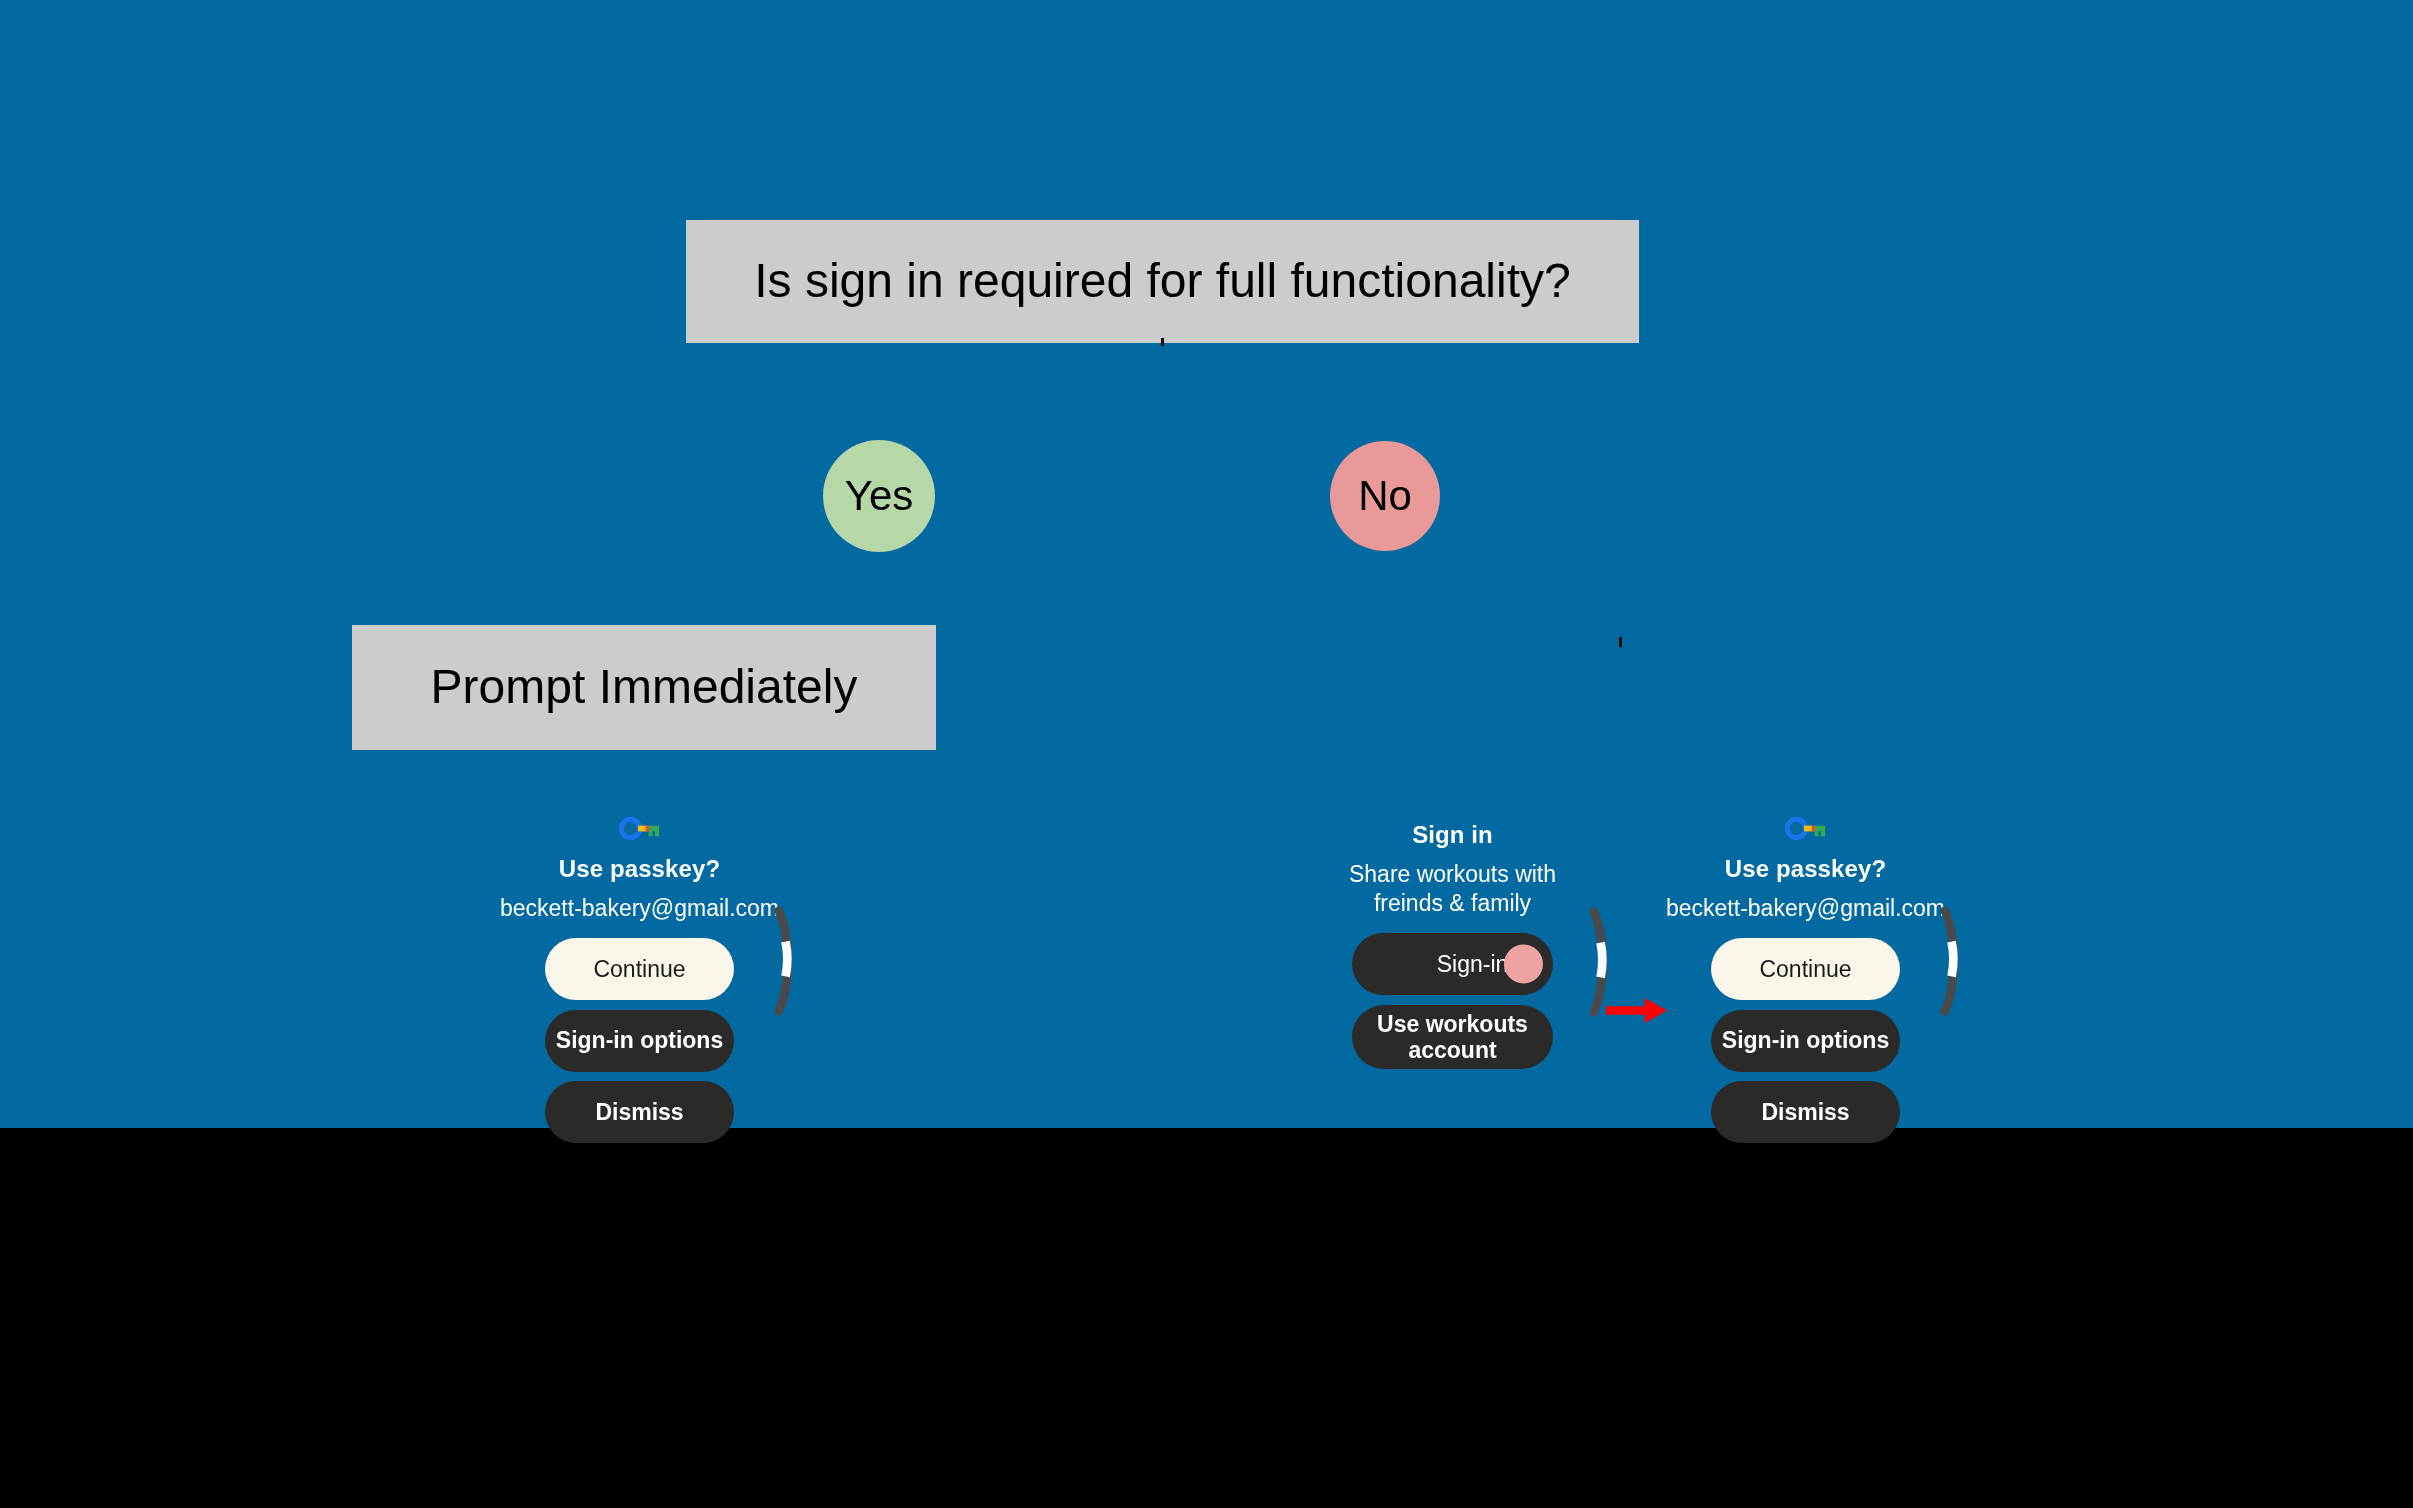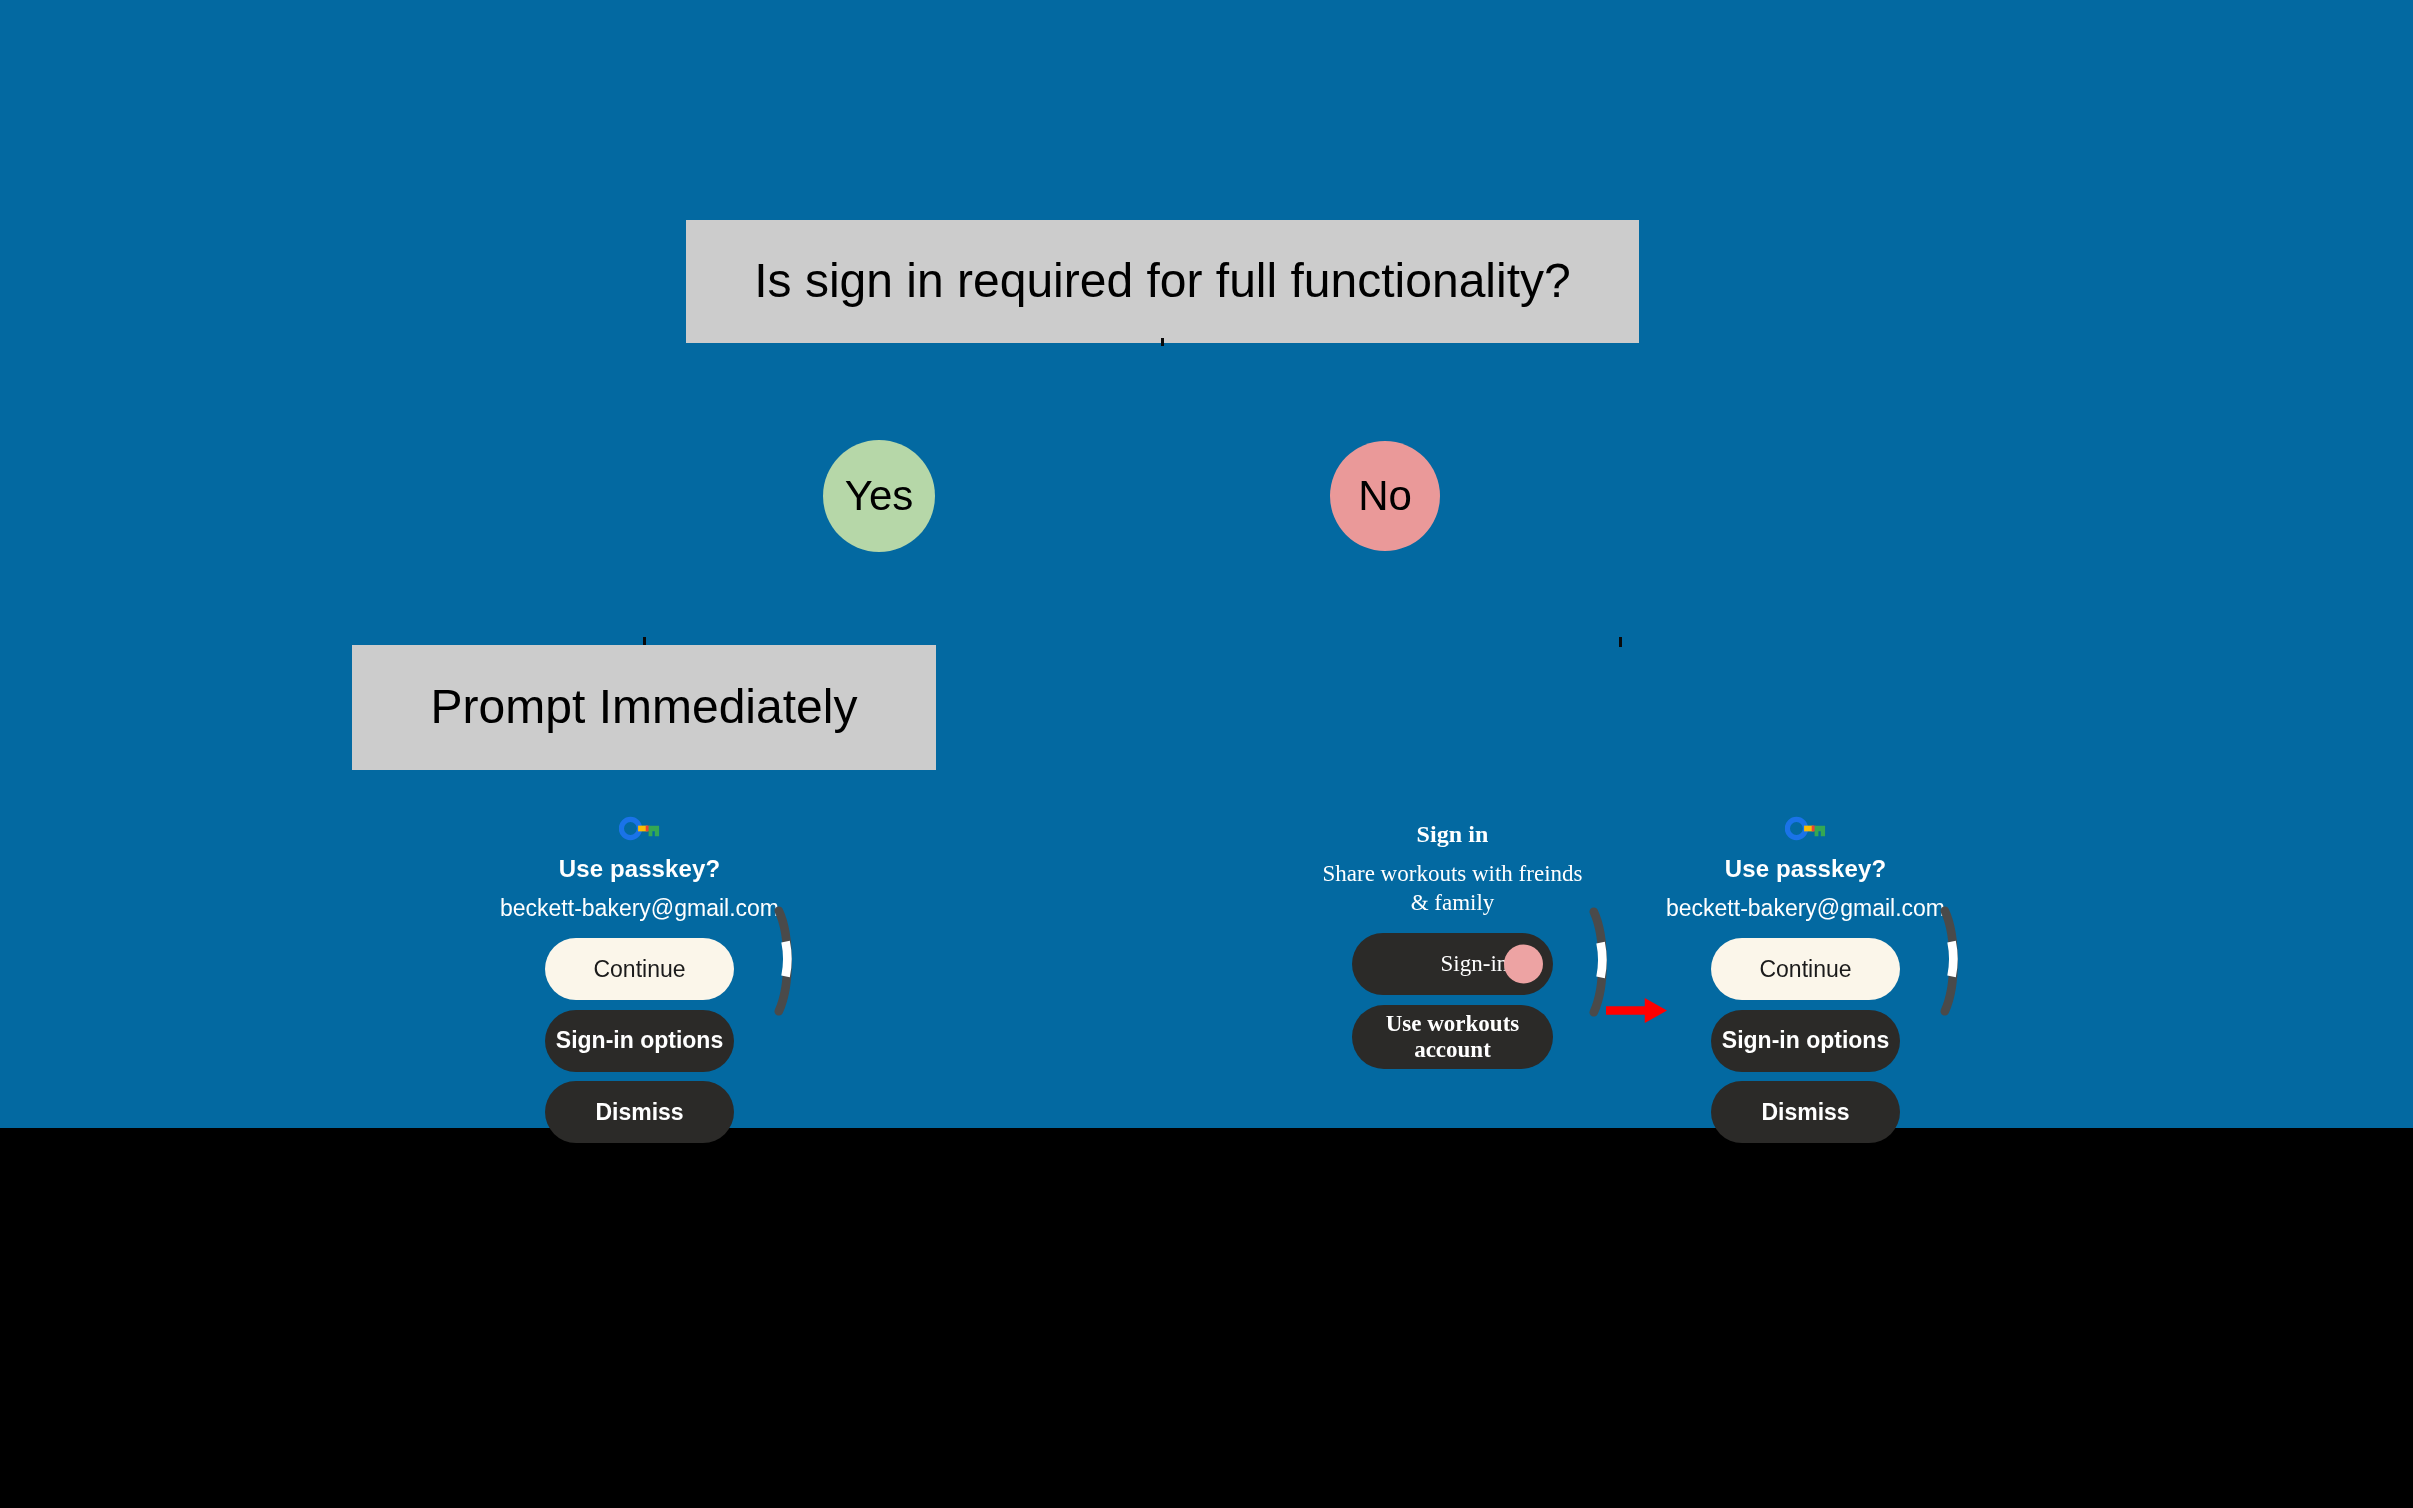--- a/index.html
+++ b/index.html
@@ -8,21 +8,21 @@
   .stage{position:absolute;left:0;top:0;width:2414px;height:1128px;background:#0369a1;}
 
   
   .flow-box{position:absolute;background:#cccccc;display:flex;align-items:center;
             justify-content:center;color:#000;}
   .flow-box span{display:block;text-align:center;line-height:1.1;}
 
   #q-box{left:686px;top:220px;width:953px;height:123px;}
   #q-box span{font-size:48px;}
 
-  #left-box{left:352px;top:645px;width:584px;height:125px;}
+  #left-box{left:352px;top:625px;width:584px;height:125px;}
   #left-box span{font-size:48px;}
 
   #right-box{left:1329px;top:645px;width:584px;height:125px;}
   #right-box span{font-size:48px;}
 
   
   .flow-circle{position:absolute;border-radius:50%;display:flex;align-items:center;
                justify-content:center;color:#000;font-size:42px;}
   #yes-circle{left:823px;top:440px;width:112px;height:112px;background:#b6d7a8;}
   #no-circle{left:1330px;top:441px;width:110px;height:110px;background:#ea9999;}
@@ -111,21 +111,21 @@
     </div>
 
     <span class="scrollbar" style="left:288px;top:89px;">
       <svg viewBox="0 0 30 116" width="29" height="112" aria-hidden="true">
         <path d="M6 6 C18 32 18 84 6 110" fill="none" stroke="#4a4a4a" stroke-width="9" stroke-linecap="round"></path>
         <path d="M13 38 C15.5 50 15.5 62 13 74" fill="none" stroke="#ffffff" stroke-width="9" stroke-linecap="butt"></path>
       </svg>
     </span>
   </div>
 
-  <div class="watch" style="left:1298px;top:821px;font-family:Liberation Serif, serif;">
+  <div class="watch" style="left:1298px;top:821px;">
 
     <div class="watch-title">Sign in</div>
     <div class="watch-sub" style="padding:0 17.4px;">Share workouts with freinds &amp; family</div>
 
     <div class="btn btn-plain" style="width:201px;">
       <span style="margin-right:35px;">Sign-in</span>
       <span class="tap-dot"></span>
     </div>
 
     <div class="btn btn-secondary" style="width:201px;">

